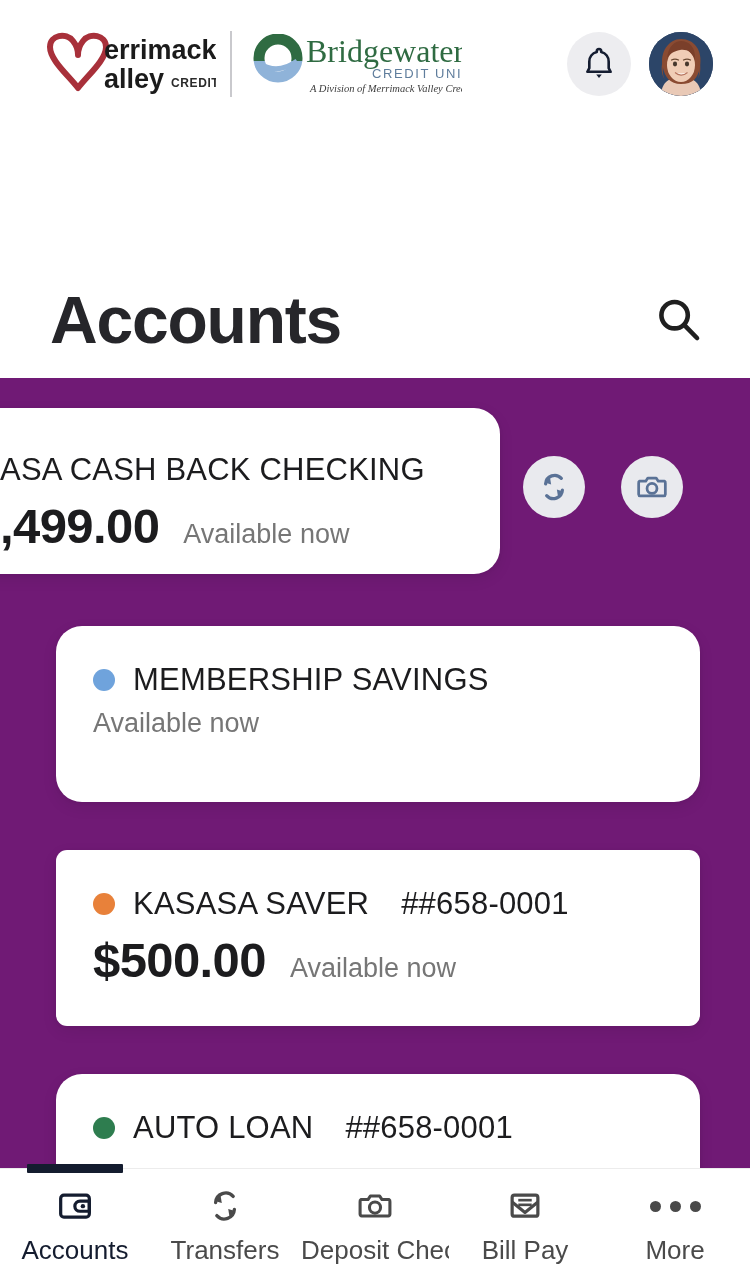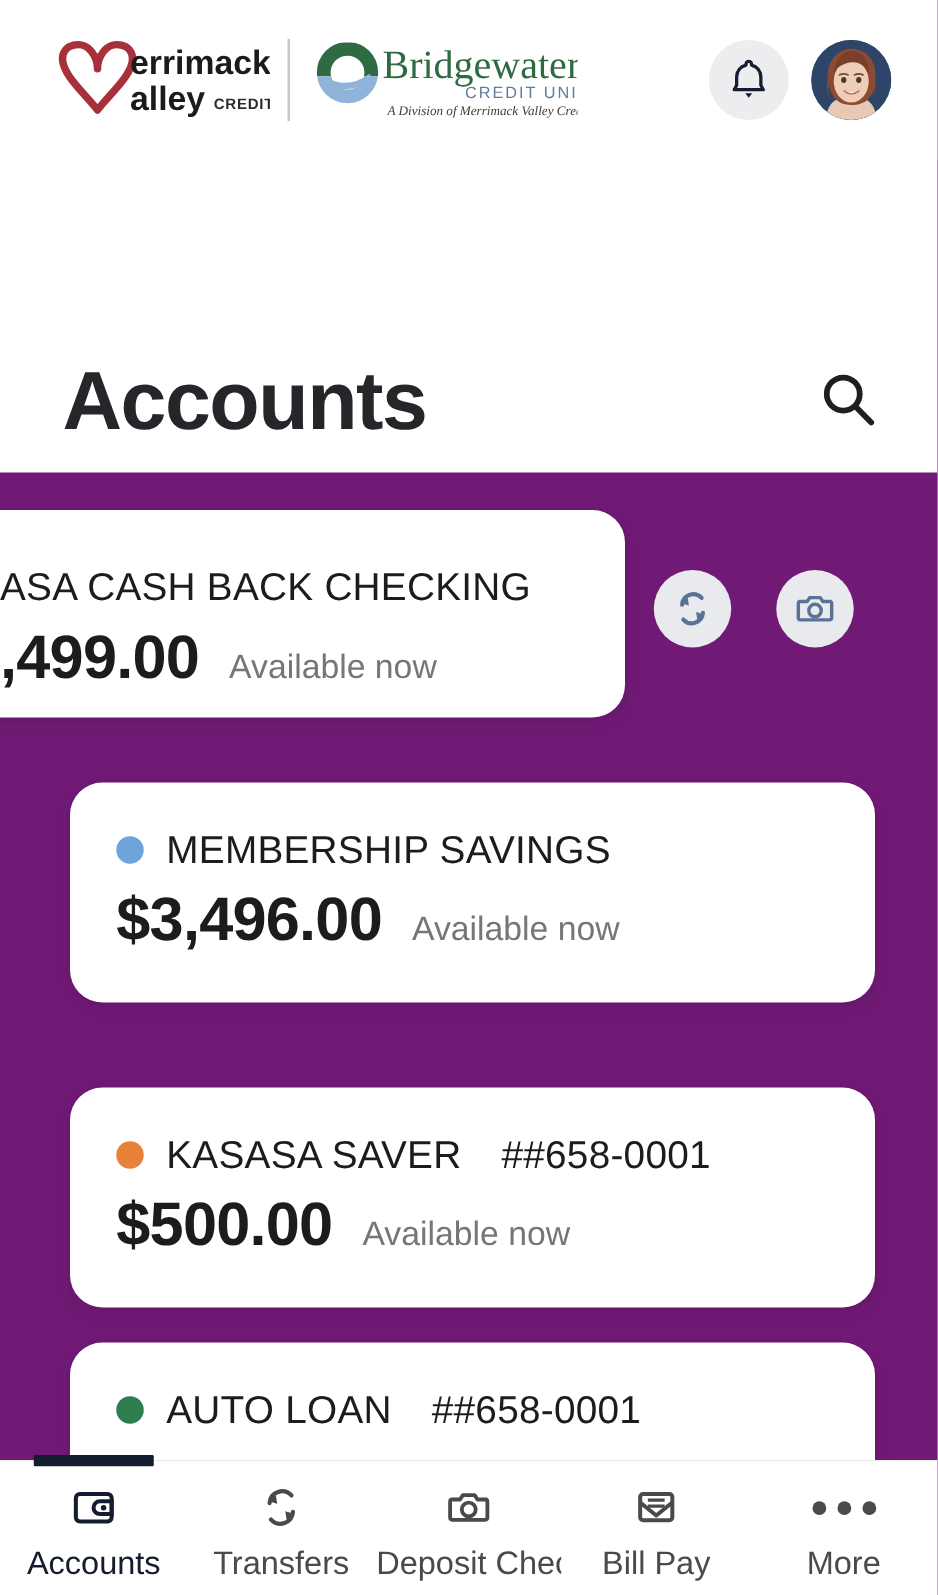--- a/index.html
+++ b/index.html
@@ -128,21 +128,21 @@
     width: 556px;
     height: 166px;
   }
 
   .card-row {
     left: 56px;
     width: 644px;
     height: 176px;
   }
   .card-row.c2 { top: 248px; }
-  .card-row.c3 { top: 492px; }
+  .card-row.c3 { top: 472px; border-radius: 11px; }
   .card-row.c4 { top: 696px; height: 176px; }
 
   .card-inner {
     padding: 36px 0 0 37px;
   }
   .card-featured .card-inner {
     padding: 44px 0 0 56px;
   }
 
   .acct-head {
@@ -368,21 +368,20 @@
   </div>
 
   <div class="card card-row c2">
     <div class="card-inner">
       <div class="acct-head">
         <span class="dot" style="background:#6fa3dc"></span>
         <span class="acct-name">MEMBERSHIP SAVINGS</span>
         <span class="acct-name acct-num"></span>
       </div>
       <div class="bal-row">
-        <span class="balance">$3,496.00</span>
         <span class="avail">Available now</span>
       </div>
     </div>
   </div>
 
   <div class="card card-row c3">
     <div class="card-inner">
       <div class="acct-head">
         <span class="dot" style="background:#e8813a"></span>
         <span class="acct-name">KASASA SAVER</span>

